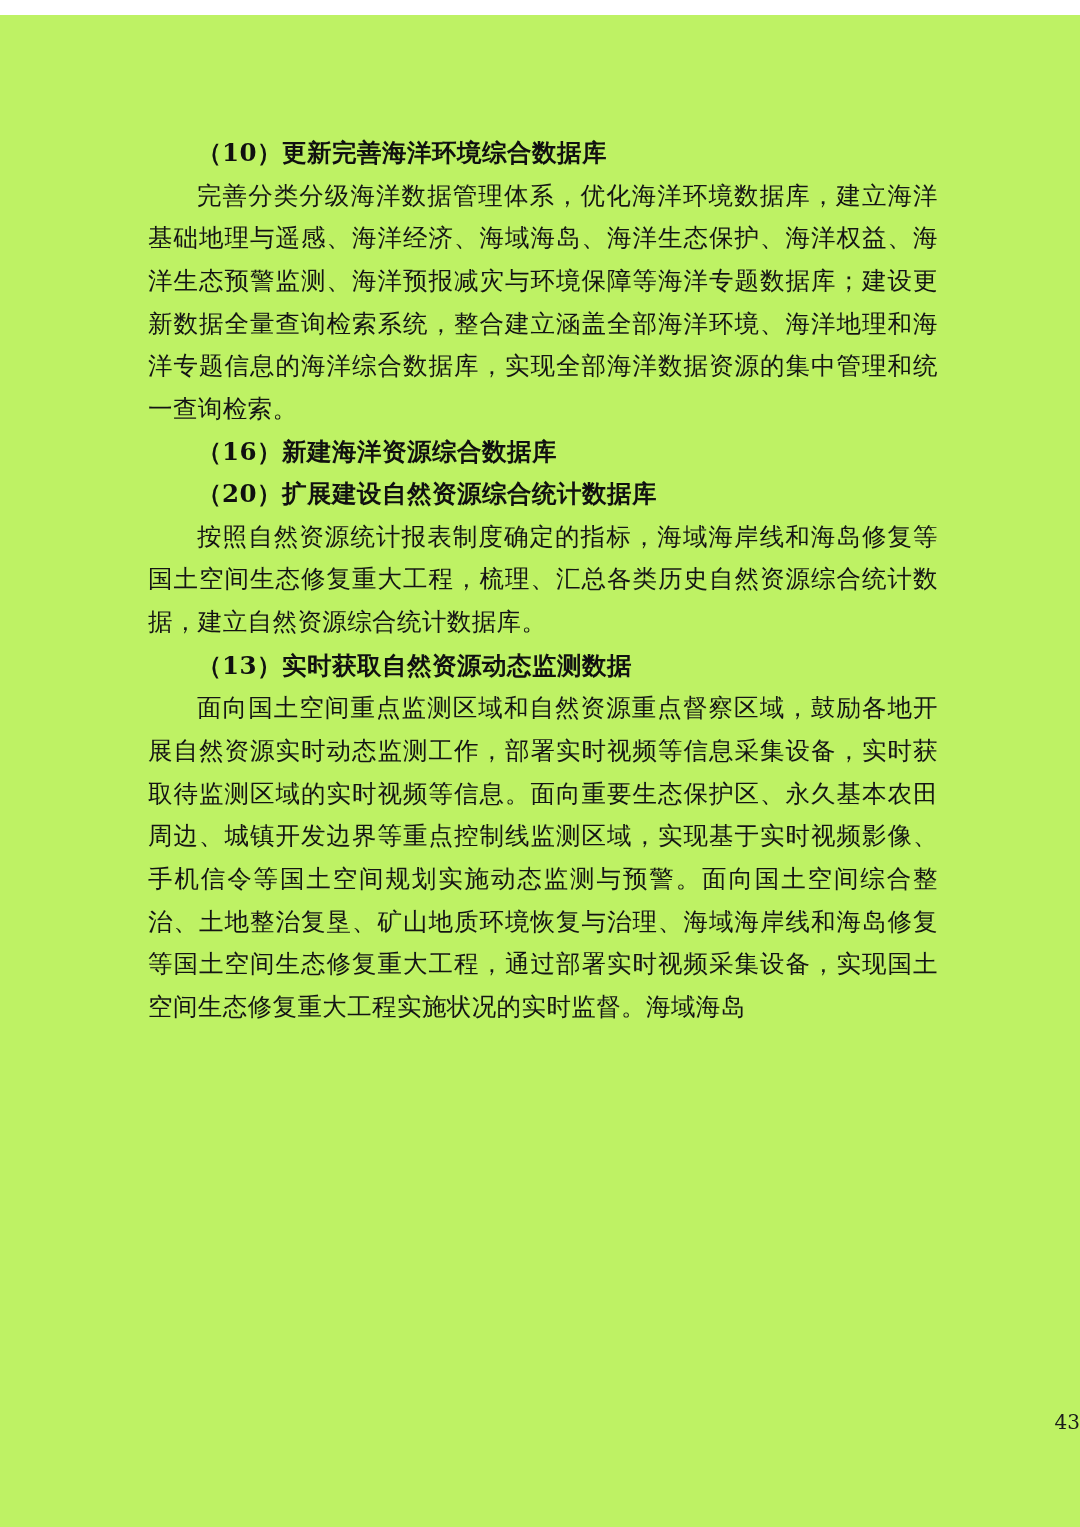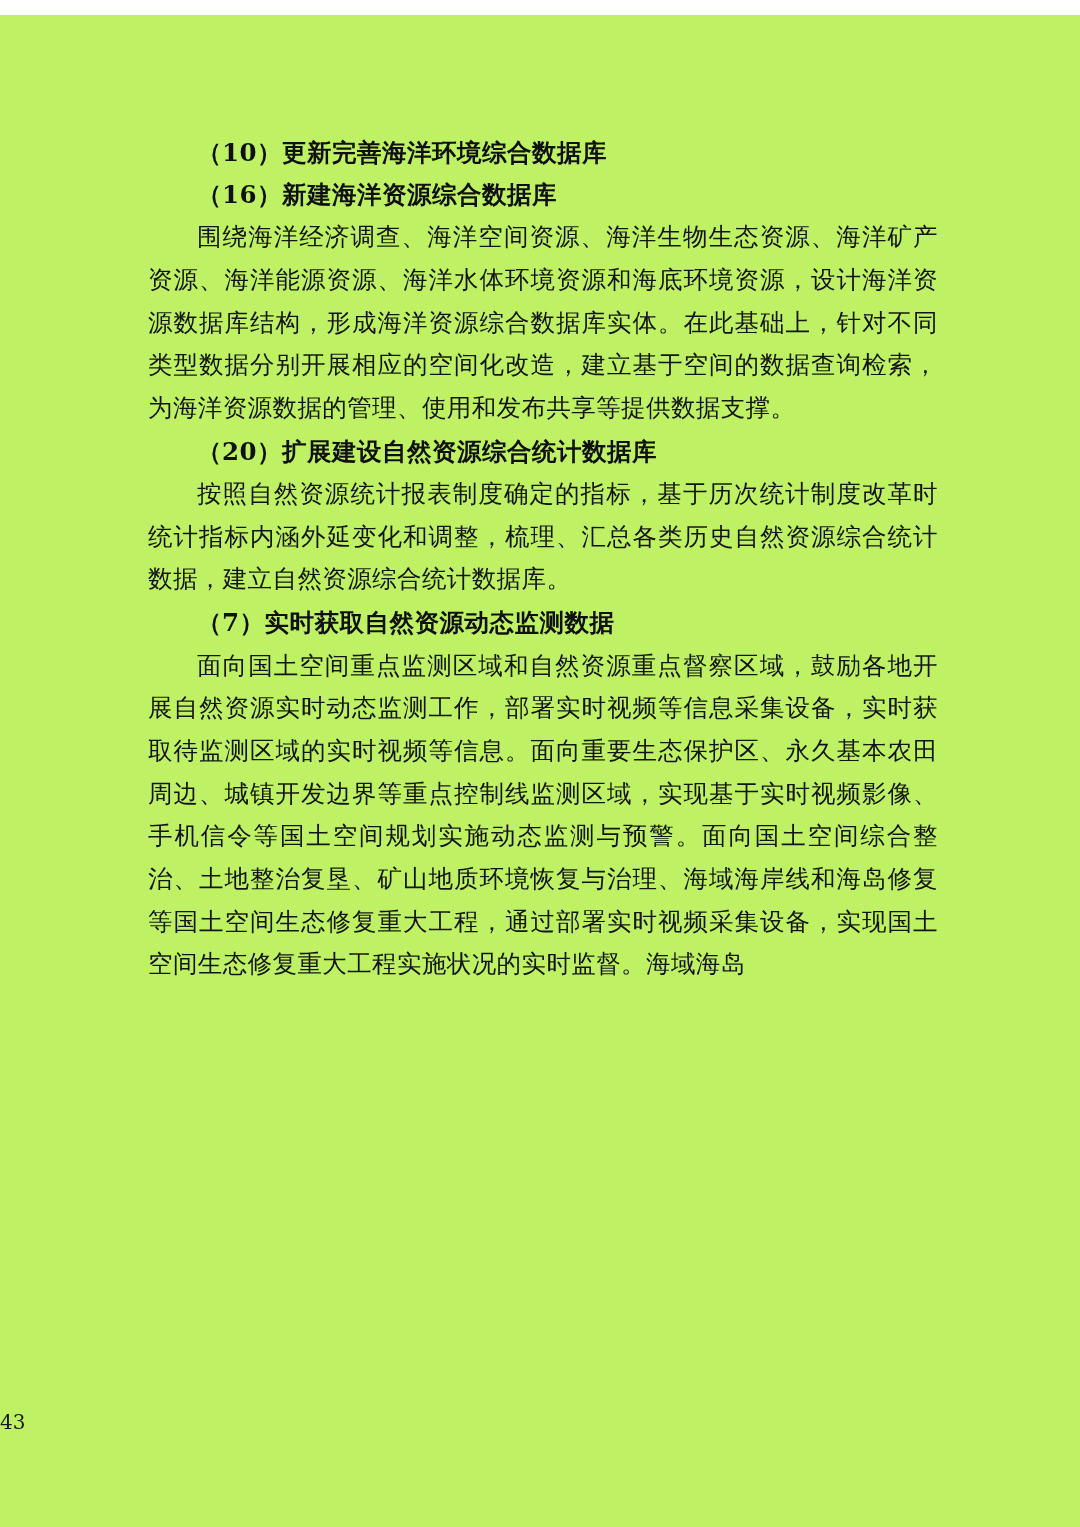--- a/index.html
+++ b/index.html
@@ -44,39 +44,39 @@
     color: #141414;
   }
   .para:last-child {
     margin-bottom: 0;
   }
   .page-number {
     position: absolute;
     left: 0;
     right: 0;
     top: 1395px;
-    text-align: left;
+    text-align: right;
     font-size: 20px;
     font-family: "DejaVu Serif", "Liberation Serif", serif;
     color: #1a1a1a;
   }
 </style>
 </head>
 <body>
 
 <div class="page">
   <div class="content">
 
     <h2 class="heading">（10）更新完善海洋环境综合数据库</h2>
+    <p class="para">完善分类分级海洋数据管理体系，优化海洋环境数据库，建立海洋基础地理与遥感、海洋经济、海域海岛、海洋生态保护、海洋权益、海洋生态预警监测、海洋预报减灾与环境保障等海洋专题数据库；建设更新数据全量查询检索系统，整合建立涵盖全部海洋环境、海洋地理和海洋专题信息的海洋综合数据库，实现全部海洋数据资源的集中管理和统一查询检索。</p>
 
     <h2 class="heading">（16）新建海洋资源综合数据库</h2>
-    <p class="para">围绕海洋经济调查、海洋空间资源、海洋生物生态资源、海洋矿产资源、海洋能源资源、海洋水体环境资源和海底环境资源，设计海洋资源数据库结构，形成海洋资源综合数据库实体。在此基础上，针对不同类型数据分别开展相应的空间化改造，建立基于空间的数据查询检索，为海洋资源数据的管理、使用和发布共享等提供数据支撑。</p>
 
     <h2 class="heading">（20）扩展建设自然资源综合统计数据库</h2>
-    <p class="para">按照自然资源统计报表制度确定的指标，基于历次统计制度改革时统计指标内涵外延变化和调整，梳理、汇总各类历史自然资源综合统计数据，建立自然资源综合统计数据库。</p>
+    <p class="para">按照自然资源统计报表制度确定的指标，海域海岸线和海岛修复等国土空间生态修复重大工程，梳理、汇总各类历史自然资源综合统计数据，建立自然资源综合统计数据库。</p>
 
-    <h2 class="heading">（7）实时获取自然资源动态监测数据</h2>
+    <h2 class="heading">（13）实时获取自然资源动态监测数据</h2>
     <p class="para">面向国土空间重点监测区域和自然资源重点督察区域，鼓励各地开展自然资源实时动态监测工作，部署实时视频等信息采集设备，实时获取待监测区域的实时视频等信息。面向重要生态保护区、永久基本农田周边、城镇开发边界等重点控制线监测区域，实现基于实时视频影像、手机信令等国土空间规划实施动态监测与预警。面向国土空间综合整治、土地整治复垦、矿山地质环境恢复与治理、海域海岸线和海岛修复等国土空间生态修复重大工程，通过部署实时视频采集设备，实现国土空间生态修复重大工程实施状况的实时监督。海域海岛</p>
 
   </div>
 
   <div class="page-number">43</div>
 </div>
 
 </body></html>

